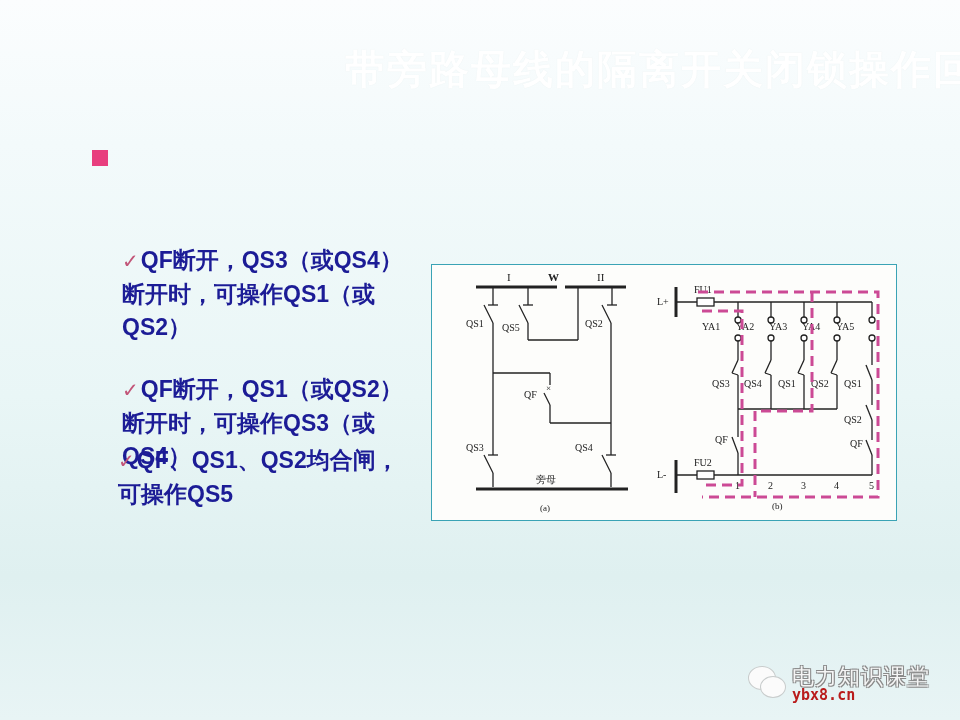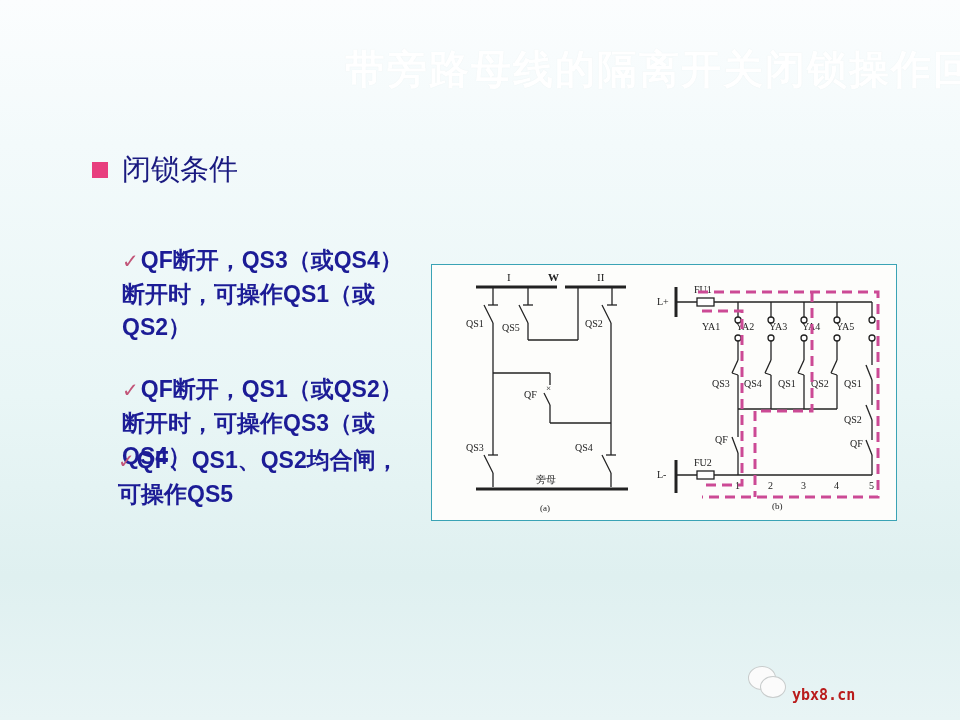--- a/index.html
+++ b/index.html
@@ -28,21 +28,20 @@
     text-shadow:-1px -1px 0 #8a8a8a,1px -1px 0 #8a8a8a,-1px 1px 0 #8a8a8a,1px 1px 0 #8a8a8a;letter-spacing:1px;}
   .wm .url{position:absolute;left:52px;top:26px;font-family:"DejaVu Sans Mono",monospace;font-size:15px;font-weight:bold;color:#b91c1c;}
 </style>
 </head>
 <body>
 
 <div class="title">带旁路母线的隔离开关闭锁操作回路</div>
 
 <div class="heading">
   <div class="sq"></div>
-  <span class="txt">闭锁条件</span>
 </div>
 
 <div class="item item1">
   <span class="chk">✓</span><span>QF断开，QS3（或QS4）断开时，可操作QS1（或QS2）</span>
 </div>
 <div class="item item2">
   <span class="chk">✓</span><span>QF断开，QS1（或QS2）断开时，可操作QS3（或QS4）</span>
 </div>
 <div class="item item3">
   <span class="chk">✓</span><span>QF、QS1、QS2均合闸，可操作QS5</span>
@@ -183,14 +182,15 @@
         <polyline points="270,46 310,46 310,220 270,220"></polyline>
         <polyline points="380,27 380,146 323,146 323,232"></polyline>
       </g>
     </g>
   </svg>
 </div>
 
 <div class="wm">
   <div class="bubble1"></div>
   <div class="bubble2"></div>
+  <div class="name">电力知识课堂</div>
   <div class="url">ybx8.cn</div>
 </div>
 
 </body></html>

